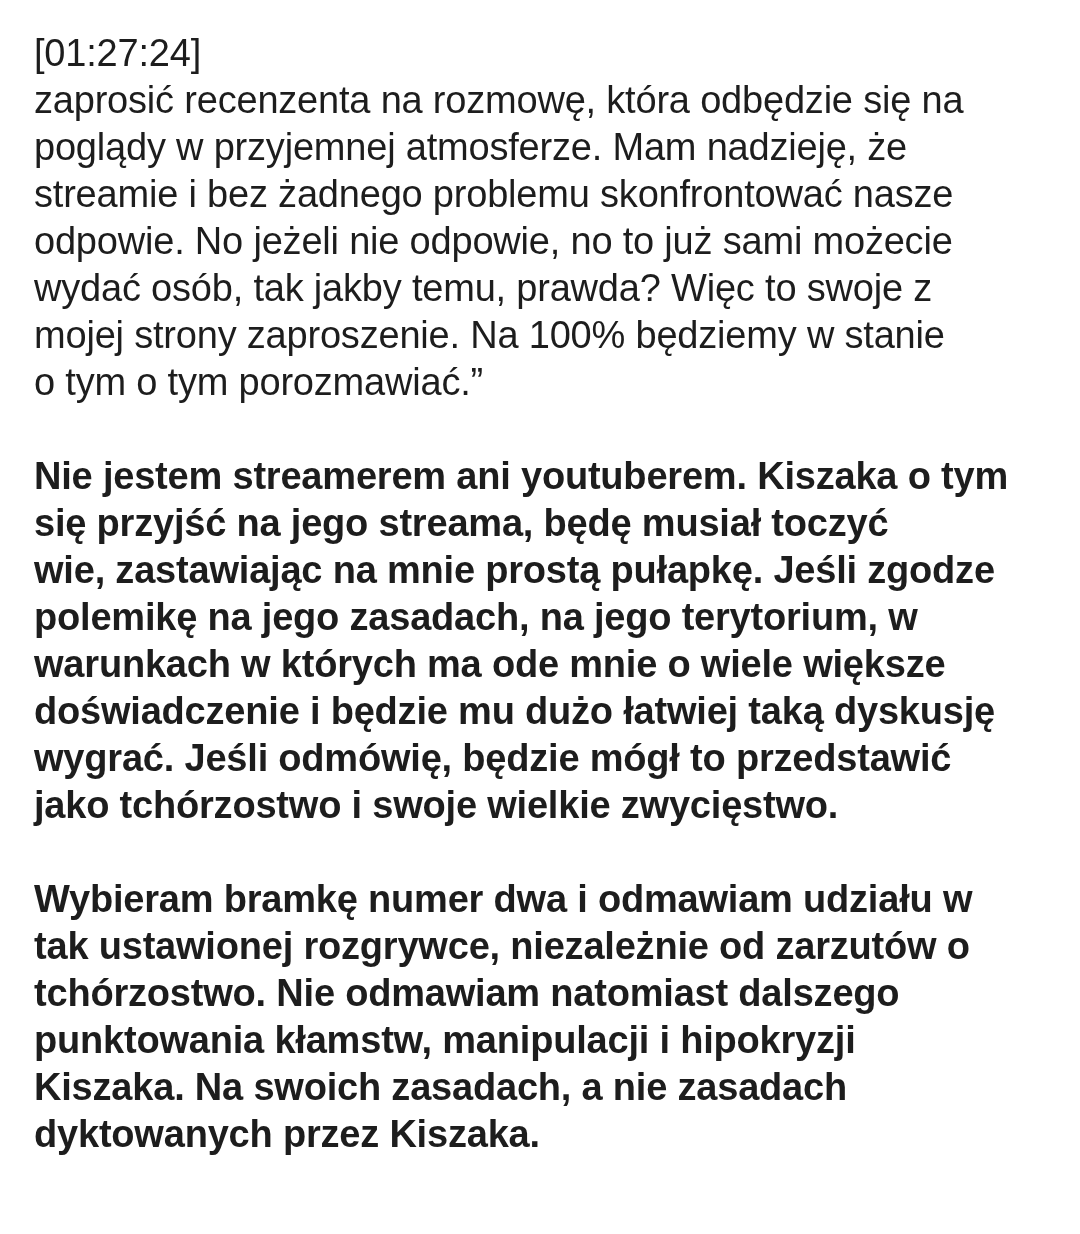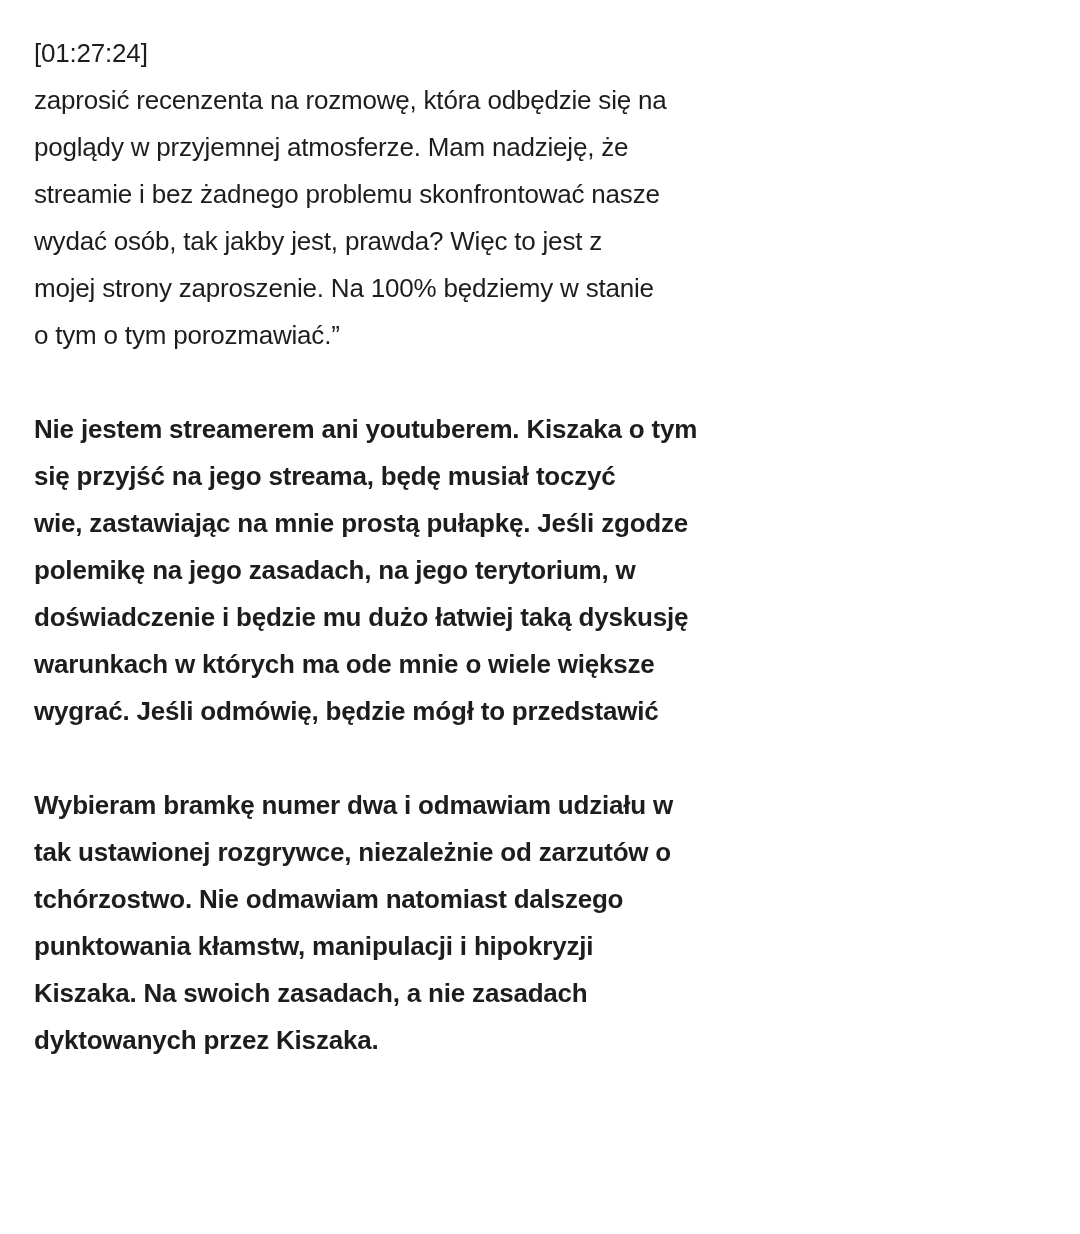--- a/index.html
+++ b/index.html
@@ -11,21 +11,21 @@
     height: 1234px;
     background: #ffffff;
     overflow: hidden;
   }
   .page {
     box-sizing: border-box;
     width: 1080px;
     height: 1234px;
     padding: 30px 16px 11px 34px;
     font-family: "Liberation Sans", "DejaVu Sans", sans-serif;
-    font-size: 26px;
+    font-size: 38px;
     line-height: 47px;
     color: #1d1d1d;
     letter-spacing: -0.2px;
   }
   .timestamp {
     font-weight: 400;
   }
   .para div {
     white-space: nowrap;
   }
@@ -42,34 +42,36 @@
 </head>
 <body>
 
 <div class="page">
   <div class="para regular">
     <div class="timestamp">[01:27:24]</div>
     <div>
         <div>zaprosić recenzenta na rozmowę, która odbędzie się na</div>
         <div>poglądy w przyjemnej atmosferze. Mam nadzieję, że</div>
         <div>streamie i bez żadnego problemu skonfrontować nasze</div>
-        <div>wydać osób, tak jakby jest, prawda? Więc to jest z</div>
+        <div>odpowie. No jeżeli nie odpowie, no to już sami możecie</div>
+        <div>wydać osób, tak jakby temu, prawda? Więc to swoje z</div>
         <div>mojej strony zaproszenie. Na 100% będziemy w stanie</div>
         <div>o tym o tym porozmawiać.”</div>
       </div>
   </div>
 
   <div class="para bold">
       <div>Nie jestem streamerem ani youtuberem. Kiszaka o tym</div>
       <div>się przyjść na jego streama, będę musiał toczyć</div>
       <div>wie, zastawiając na mnie prostą pułapkę. Jeśli zgodze</div>
       <div>polemikę na jego zasadach, na jego terytorium, w</div>
+      <div>warunkach w których ma ode mnie o wiele większe</div>
       <div>doświadczenie i będzie mu dużo łatwiej taką dyskusję</div>
-      <div>warunkach w których ma ode mnie o wiele większe</div>
       <div>wygrać. Jeśli odmówię, będzie mógł to przedstawić</div>
+      <div>jako tchórzostwo i swoje wielkie zwycięstwo.</div>
     </div>
 
   <div class="para bold">
       <div>Wybieram bramkę numer dwa i odmawiam udziału w</div>
       <div>tak ustawionej rozgrywce, niezależnie od zarzutów o</div>
       <div>tchórzostwo. Nie odmawiam natomiast dalszego</div>
       <div>punktowania kłamstw, manipulacji i hipokryzji</div>
       <div>Kiszaka. Na swoich zasadach, a nie zasadach</div>
       <div>dyktowanych przez Kiszaka.</div>
     </div>

